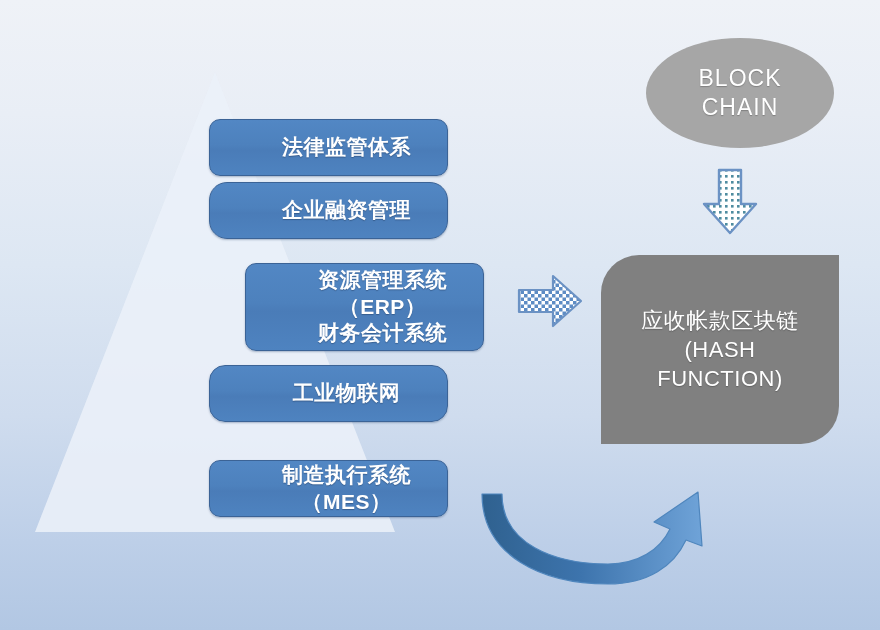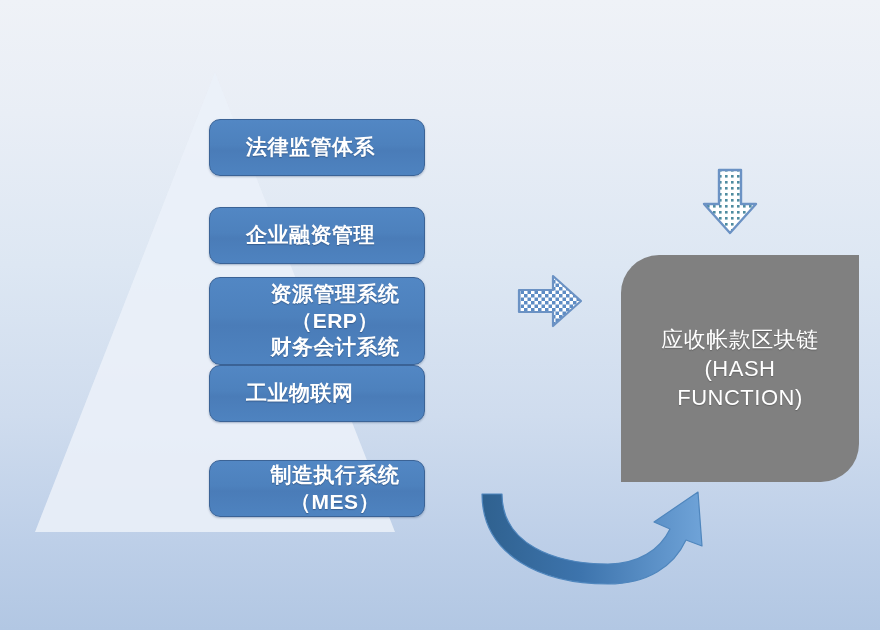--- a/index.html
+++ b/index.html
@@ -26,45 +26,46 @@
     left: 35px;
     top: 72px;
     width: 360px;
     height: 460px;
   }
 
   
   .layer-box {
     position: absolute;
     left: 209px;
-    width: 216px;
+    width: 239px;
     border: 1.5px solid #3b6396;
     border-radius: 11px;
     background: linear-gradient(to bottom, #5287c4 0%, #4d81bd 45%, #4a7cb8 55%, #4e83c0 100%);
     box-shadow: 0 1px 2px rgba(40,70,110,0.35);
     box-sizing: border-box;
     display: flex;
     align-items: center;
+    justify-content: center;
     text-align: center;
     padding-left: 36px;
   }
   .layer-label {
     color: #ffffff;
     font-size: 21px;
     font-weight: bold;
     line-height: 1.28;
     letter-spacing: 0.5px;
     text-shadow: 0 1px 1px rgba(30,55,90,0.45);
     white-space: pre-line;
   }
 
   .box-0 { top: 119px;  height: 57px; }
-  .box-1 { top: 207px;  height: 57px; }
-  .box-2 { top: 277px;  height: 88px; }
-  .box-3 { top: 365px;  height: 57px; }
+  .box-1 { top: 182px;  height: 57px; border-radius: 18px; }
+  .box-2 { top: 263px;  height: 88px; margin-left: 36px; }
+  .box-3 { top: 365px;  height: 57px; border-radius: 16px; }
   .box-4 { top: 460px;  height: 57px; }
 
   
   .ellipse {
     position: absolute;
     left: 646px;
     top: 38px;
     width: 188px;
     height: 110px;
     border-radius: 50%;
@@ -82,28 +83,27 @@
     white-space: pre-line;
     text-shadow: 0 1px 1px rgba(90,90,90,0.5);
   }
 
   
   .hash-block {
     position: absolute;
     left: 601px;
     top: 255px;
     width: 238px;
-    height: 227px;
+    height: 189px;
     background: #808080;
     border-radius: 38px 0 38px 0;
     display: flex;
     align-items: center;
     justify-content: center;
     text-align: center;
-    margin-left: 20px;
   }
   .hash-label {
     color: #ffffff;
     font-size: 22px;
     line-height: 1.32;
     letter-spacing: 0.5px;
     white-space: pre-line;
     text-shadow: 0 1px 1px rgba(70,70,70,0.5);
   }
 
@@ -164,20 +164,24 @@
     <span class="layer-label">资源管理系统（ERP）
 财务会计系统</span>
   </div>
   <div class="layer-box box-3">
     <span class="layer-label">工业物联网</span>
   </div>
   <div class="layer-box box-4">
     <span class="layer-label">制造执行系统（MES）</span>
   </div>
 
+  <div class="ellipse">
+    <span class="ellipse-label">BLOCK
+CHAIN</span>
+  </div>
 
   <div class="hash-block">
     <span class="hash-label">应收帐款区块链
 (HASH
 FUNCTION)</span>
   </div>
 
   <svg class="arrow-right" viewBox="0 0 66 56">
     <defs>
       <pattern id="checkerPat" width="7" height="7" patternUnits="userSpaceOnUse">

